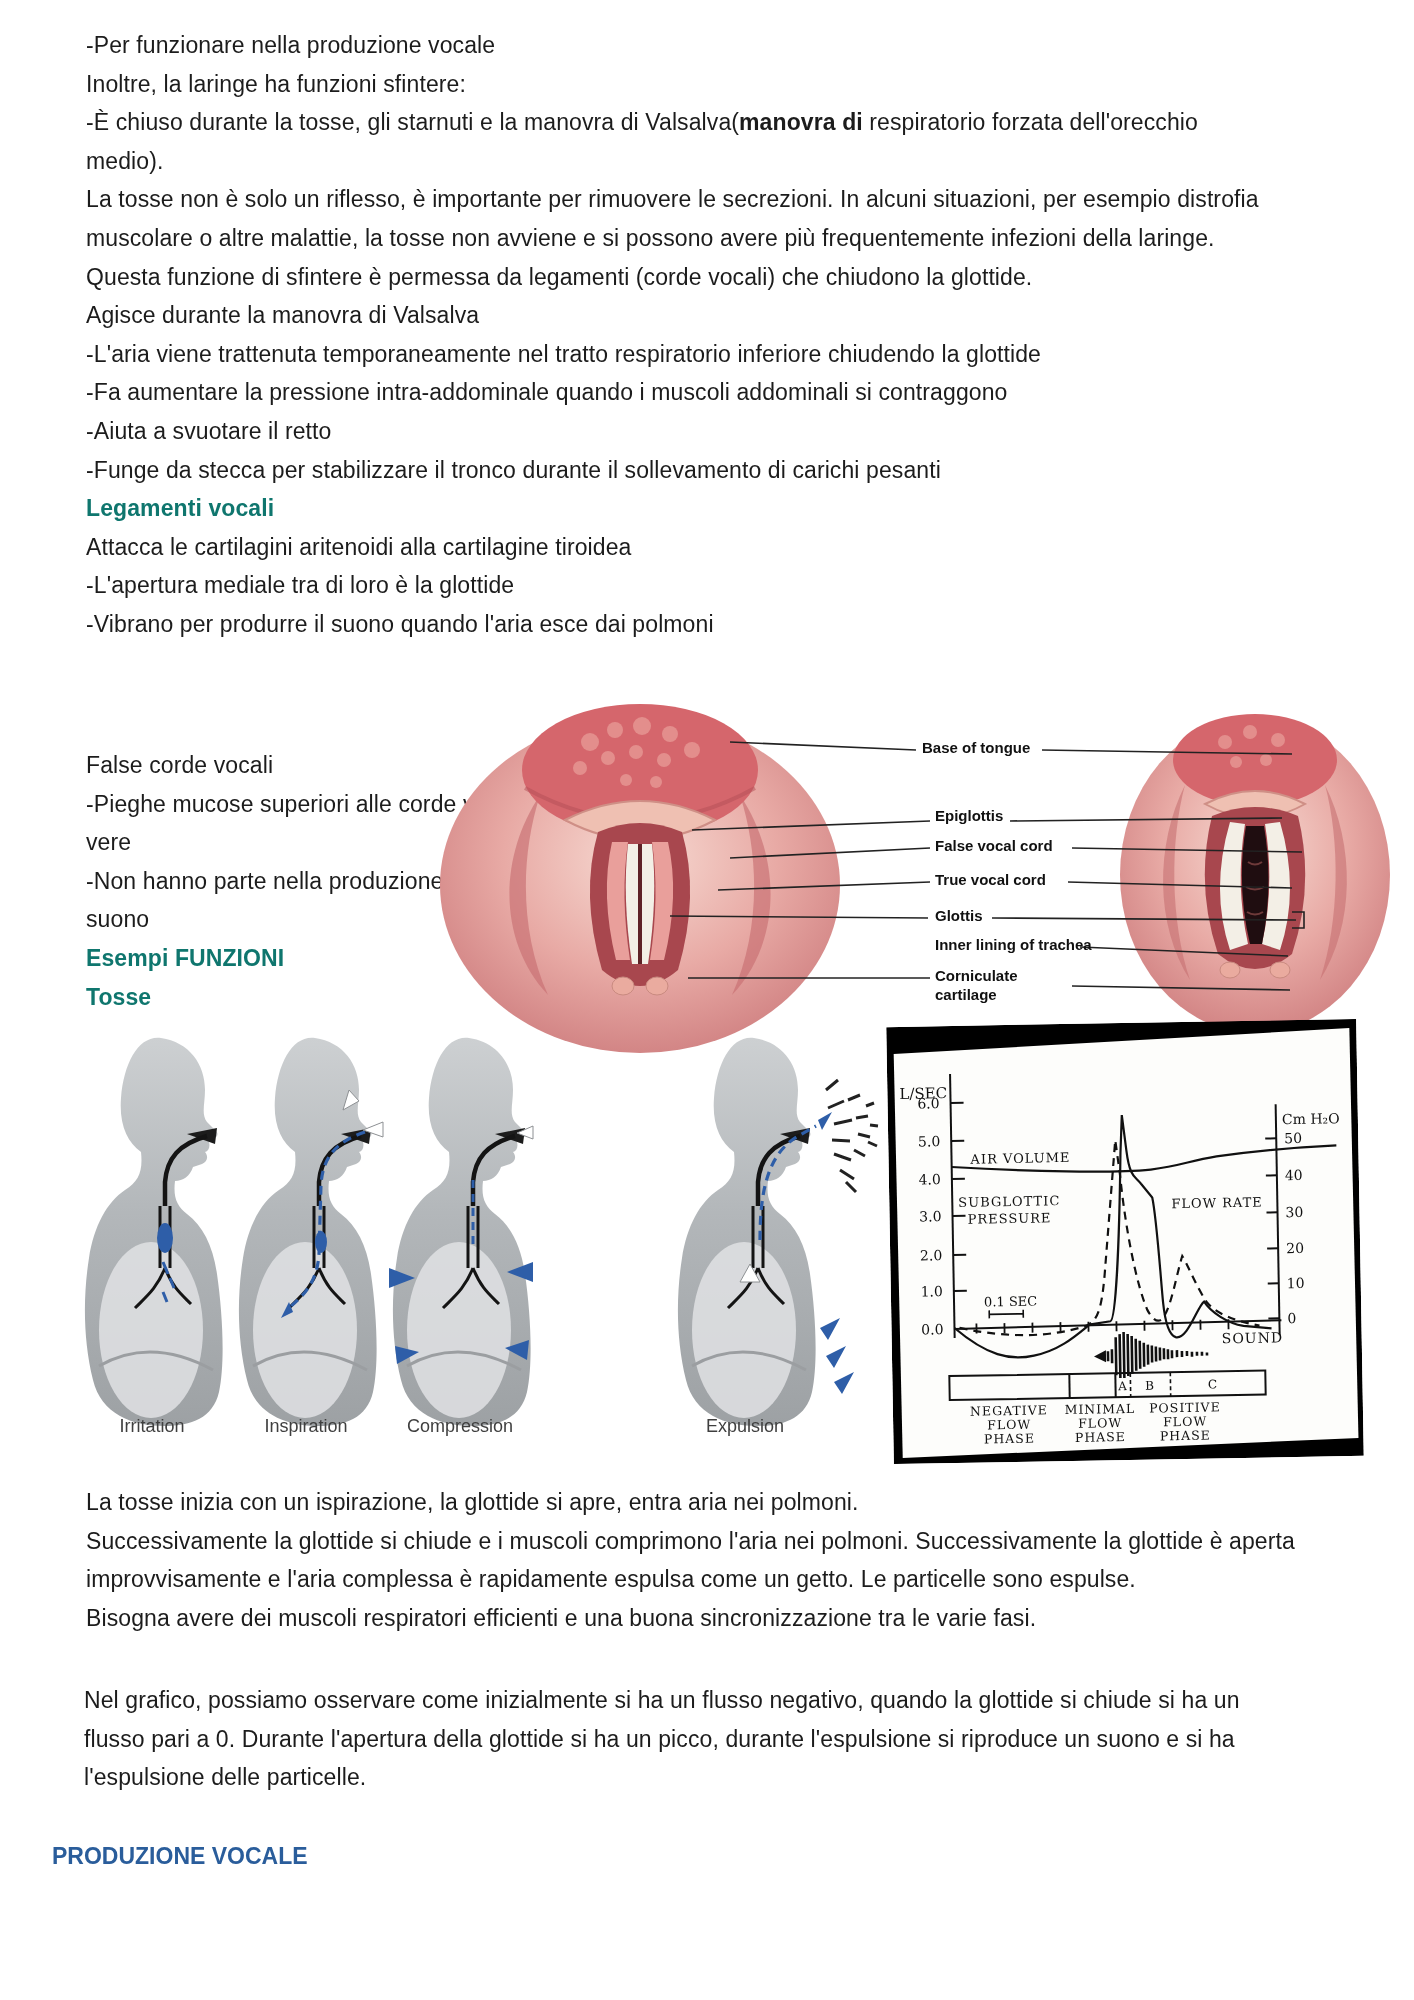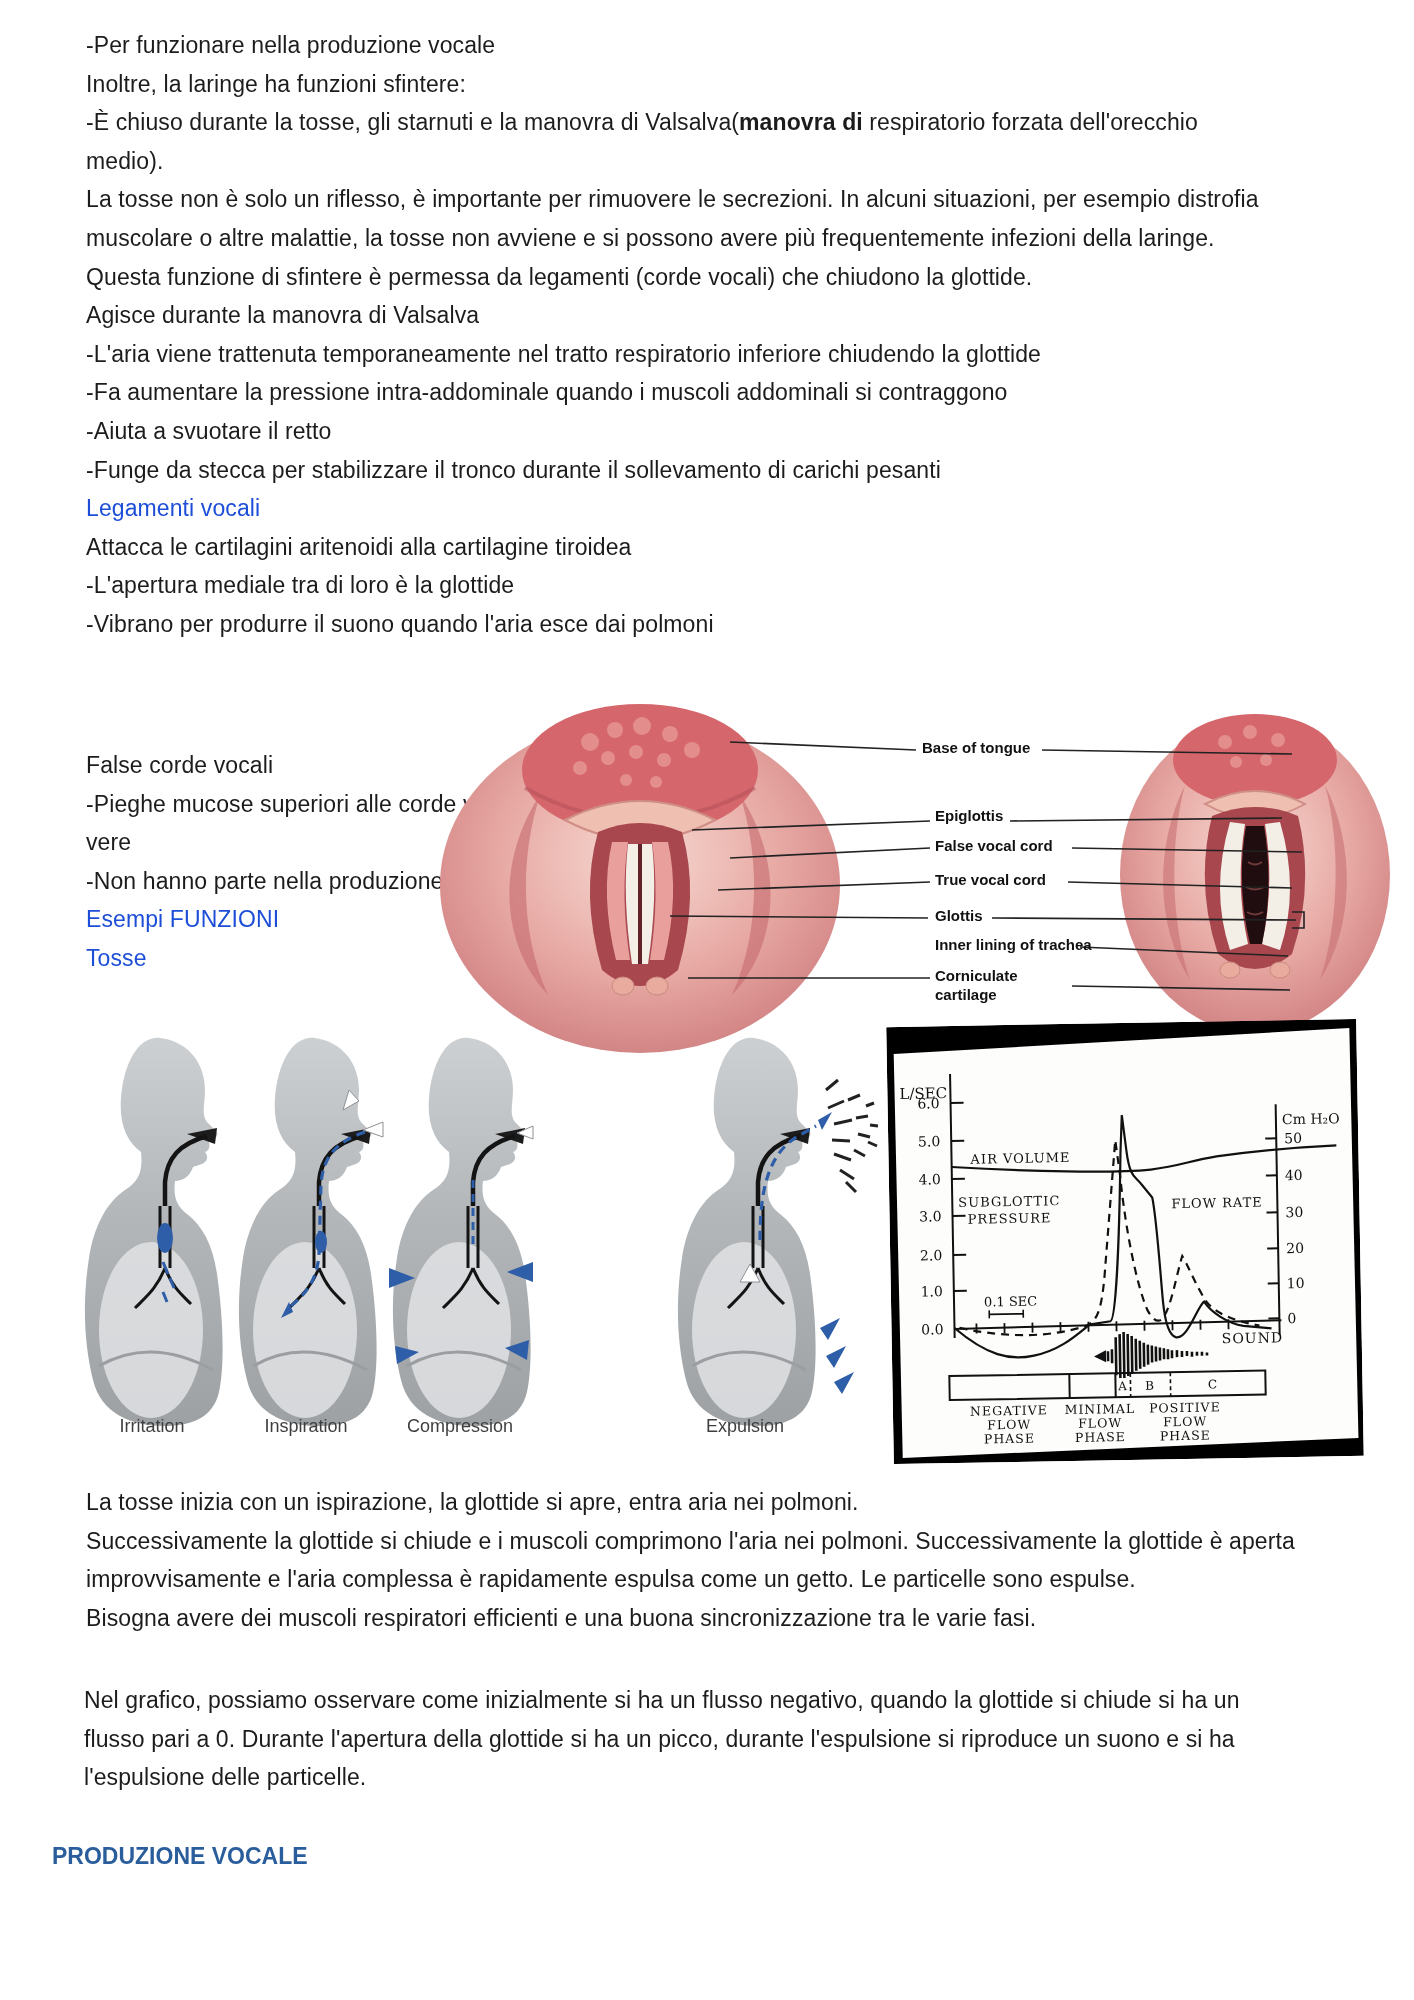--- a/index.html
+++ b/index.html
@@ -3,21 +3,21 @@
 <meta charset="utf-8">
 <style>
   html,body{margin:0;padding:0;background:#e8e8e8;}
   #canvas{
     position:relative;width:1414px;height:2000px;background:#ffffff;
     font-family:"Liberation Sans",sans-serif;color:#1c1c1c;overflow:hidden;
   }
   .textblock{position:absolute;font-size:23px;line-height:38.6px;letter-spacing:0.1px;margin-left:34px;}
   .textblock .tl{white-space:nowrap;}
   .textblock span.b{font-weight:700;}
-  .textblock span.h{font-weight:400;color:#1d4ed8;}
+  .textblock span.h{font-weight:700;color:#0f766e;}
   .footerhead{position:absolute;font-weight:700;color:#2a5d9b;font-size:23px;}
   .coughlabel{position:absolute;width:170px;text-align:center;font-size:18px;color:#3f3f3f;}
   svg{position:absolute;}
   .flab{font-family:"Liberation Sans",sans-serif;font-weight:700;font-size:15px;fill:#111;}
   .gtxt{font-family:"DejaVu Serif",serif;fill:#111;}
   .leader{stroke:#222;stroke-width:1.6;}
 </style>
 </head>
 <body>
 
@@ -40,20 +40,21 @@
       <div class="tl"><span>Attacca le cartilagini aritenoidi alla cartilagine tiroidea</span></div>
       <div class="tl"><span>-L'apertura mediale tra di loro è la glottide</span></div>
       <div class="tl"><span>-Vibrano per produrre il suono quando l'aria esce dai polmoni</span></div>
     </div>
 
   <div class="textblock" style="left:52px;top:746px;width:440px;">
       <div class="tl"><span>False corde vocali</span></div>
       <div class="tl"><span>-Pieghe mucose superiori alle corde vocali</span></div>
       <div class="tl"><span>vere</span></div>
       <div class="tl"><span>-Non hanno parte nella produzione del</span></div>
+      <div class="tl"><span>suono</span></div>
       <div class="tl"><span class="h">Esempi FUNZIONI</span></div>
       <div class="tl"><span class="h">Tosse</span></div>
     </div>
 
   <svg style="left:430px;top:690px;" width="984" height="380" viewBox="0 0 984 380">
     <defs>
       <radialGradient id="glx" cx="50%" cy="42%" r="62%">
         <stop offset="0%" stop-color="#f7dbd3"></stop>
         <stop offset="55%" stop-color="#e8aaa5"></stop>
         <stop offset="100%" stop-color="#cf7f80"></stop>

